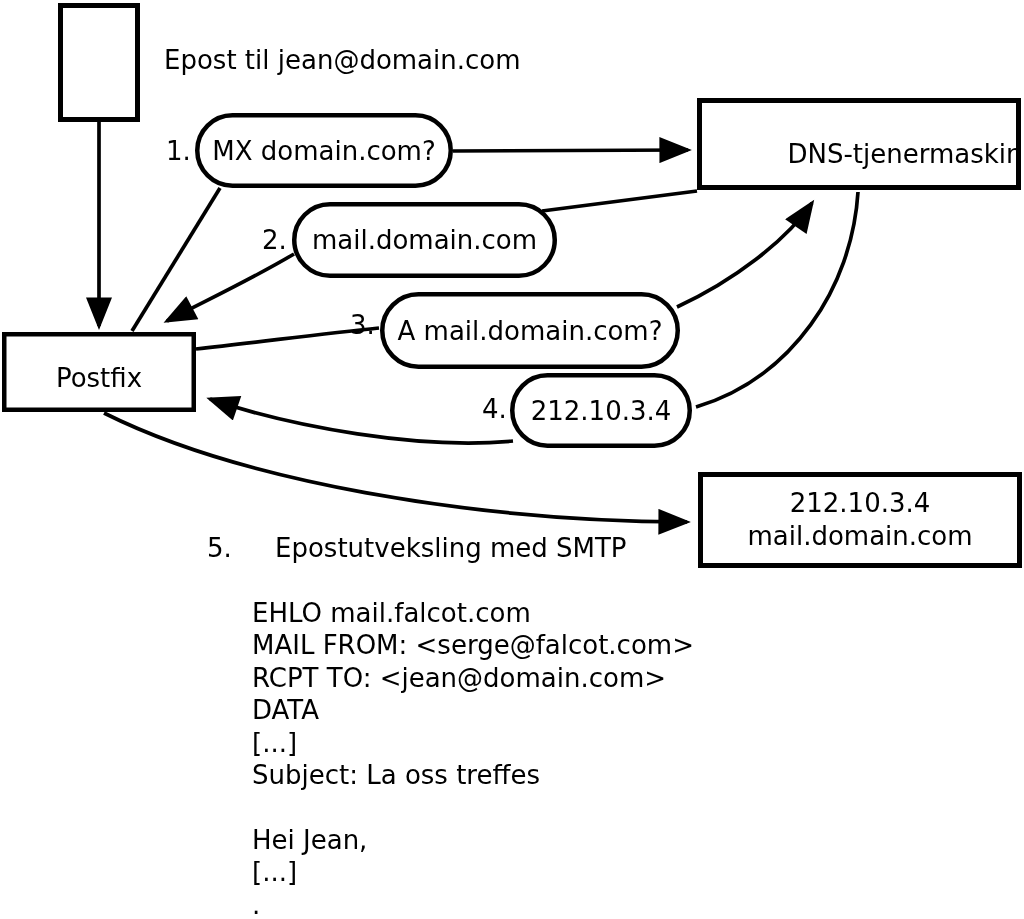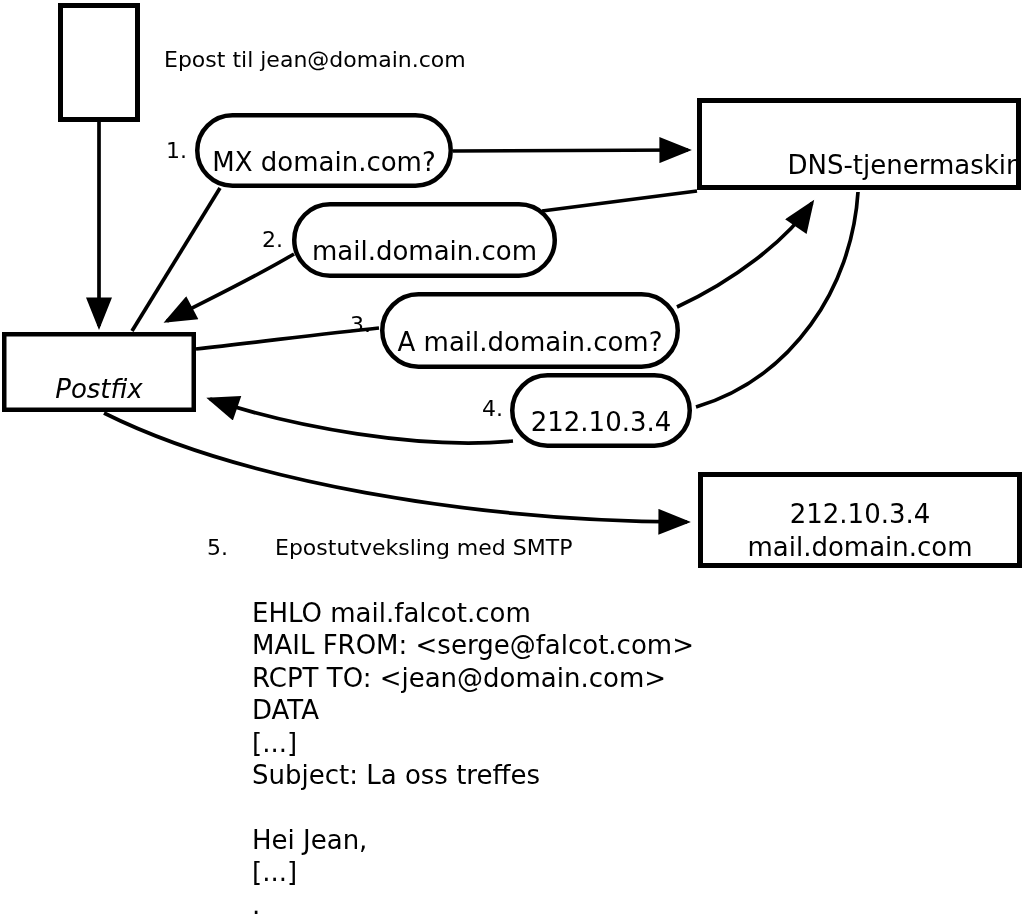--- a/index.html
+++ b/index.html
@@ -8,33 +8,32 @@
     background:#ffffff;
     font-family:"DejaVu Sans",sans-serif;
     color:#000;
     position:relative;
     overflow:hidden;
   }
   .stage{position:absolute;left:0;top:0;width:1024px;height:919px;}
   svg.diagram{position:absolute;left:0;top:0;}
   .txt{
     position:absolute;
-    font-size:22px;
+    font-size:26px;
     line-height:26px;
     white-space:nowrap;
     color:#000;
   }
   .boxlabel{
     position:absolute;
     display:flex;
     align-items:center;
     justify-content:center;
     font-size:26px;
     text-align:center;
-    margin-top:11px;
   }
   .mail-server-label{flex-direction:column;line-height:33px;}
   .smtp-block{
     position:absolute;
     font-size:26px;
     line-height:32.4px;
     white-space:pre-line;
   }
 </style>
 </head>
@@ -71,21 +70,21 @@
         <path d="M677,307 C733,281 786,241 812,203" marker-end="url(#arrow)"></path>
         <path d="M858,192 C852,288 792,378 696,407"></path>
         <path d="M513,441 C420,450 292,427 210,399" marker-end="url(#arrow)"></path>
         <path d="M104,413 C240,481 470,521 687,522" marker-end="url(#arrow)"></path>
       </g>
     </g>
   </svg>
 
   <div class="txt" style="left:164px;top:47px;">Epost til jean@domain.com</div>
 
-  <div class="boxlabel" style="left:2px;top:332px;width:194px;height:92px;font-style:italic;">Postfix</div>
+  <div class="boxlabel" style="left:2px;top:332px;width:194px;height:92px;">Postfix</div>
 
   <div class="boxlabel" style="left:697px;top:98px;width:324px;height:112px;padding-left:46px;">DNS-tjenermaskin</div>
 
   <div class="boxlabel mail-server-label" style="left:698px;top:472px;width:324px;height:96px;">
     <div>212.10.3.4</div>
     <div>mail.domain.com</div>
   </div>
 
   <div class="boxlabel" style="left:195px;top:113px;width:258px;height:75px;">MX domain.com?</div>
   <div class="boxlabel" style="left:292px;top:202px;width:265px;height:76px;">mail.domain.com</div>

